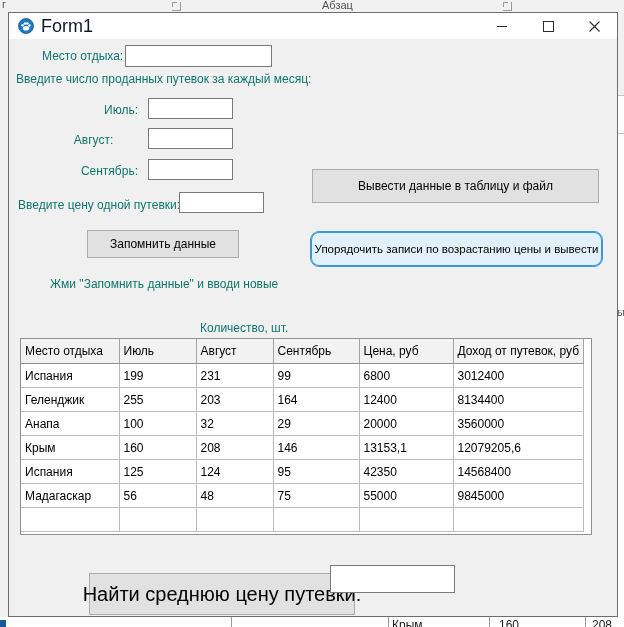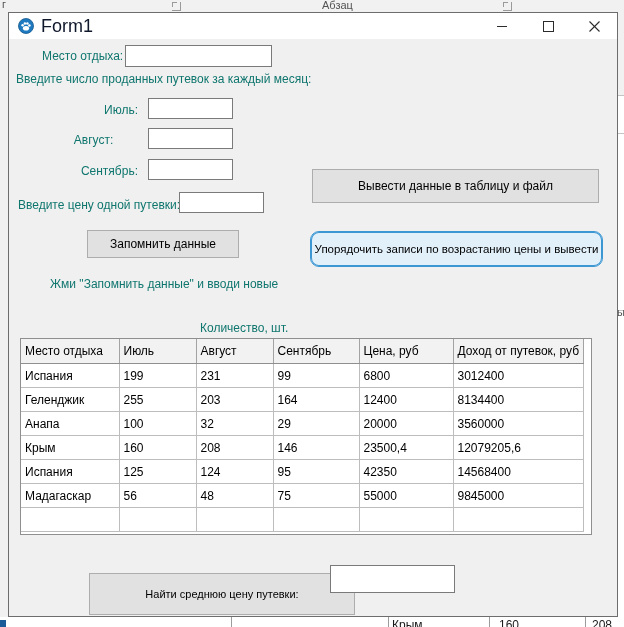--- a/index.html
+++ b/index.html
@@ -169,21 +169,21 @@
               <td>32</td>
               <td>29</td>
               <td>20000</td>
               <td>3560000</td>
             </tr>
             <tr>
               <td>Крым</td>
               <td>160</td>
               <td>208</td>
               <td>146</td>
-              <td>23500,4</td>
+              <td>13153,1</td>
               <td>12079205,6</td>
             </tr>
             <tr>
               <td>Испания</td>
               <td>125</td>
               <td>124</td>
               <td>95</td>
               <td>42350</td>
               <td>14568400</td>
             </tr>
@@ -200,16 +200,16 @@
               <td></td>
               <td></td>
               <td></td>
               <td></td>
               <td></td>
             </tr>
           </tbody>
       </table>
     </div>
 
-    <button class="btn" style="left:80px;top:560px;width:266px;height:42px;font-size:11px;">Найти среднюю цену путевки:</button>
+    <button class="btn" style="left:80px;top:560px;width:266px;height:42px;font-size:20px;">Найти среднюю цену путевки:</button>
     <input class="tb" style="left: 321px; top: 552px; width: 125px; height: 28px; font-size: 14px;" value="">
   </div>
 </div>
 
 </body></html>

